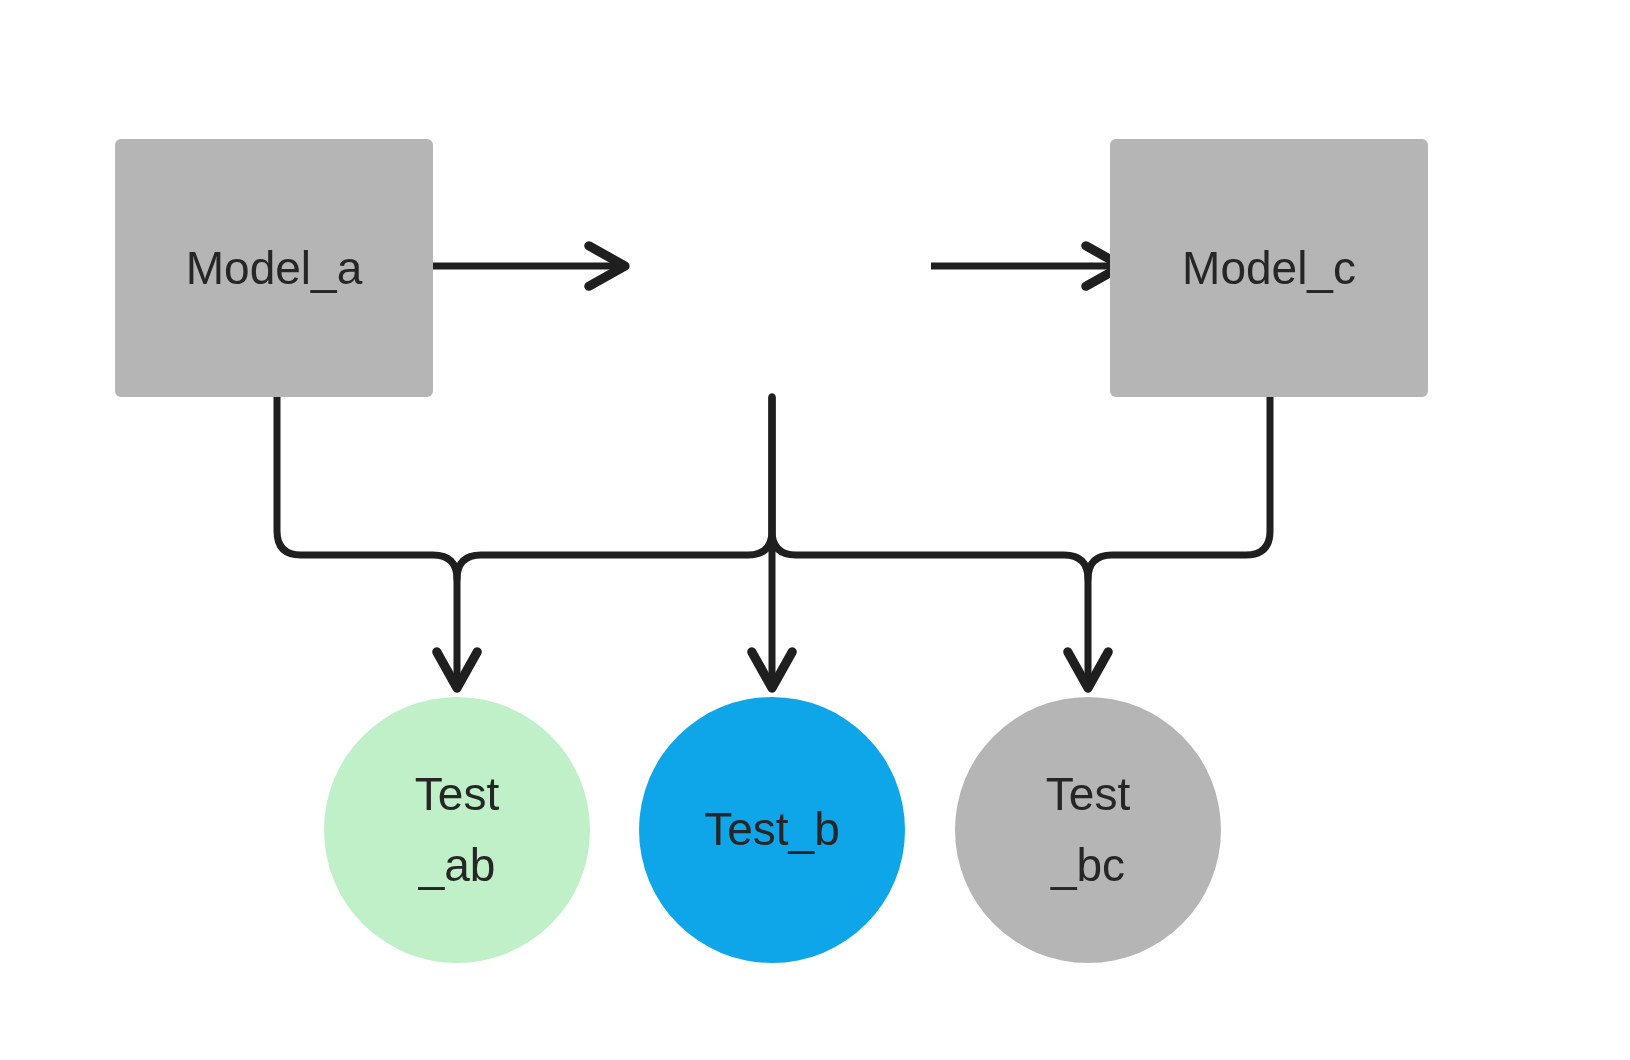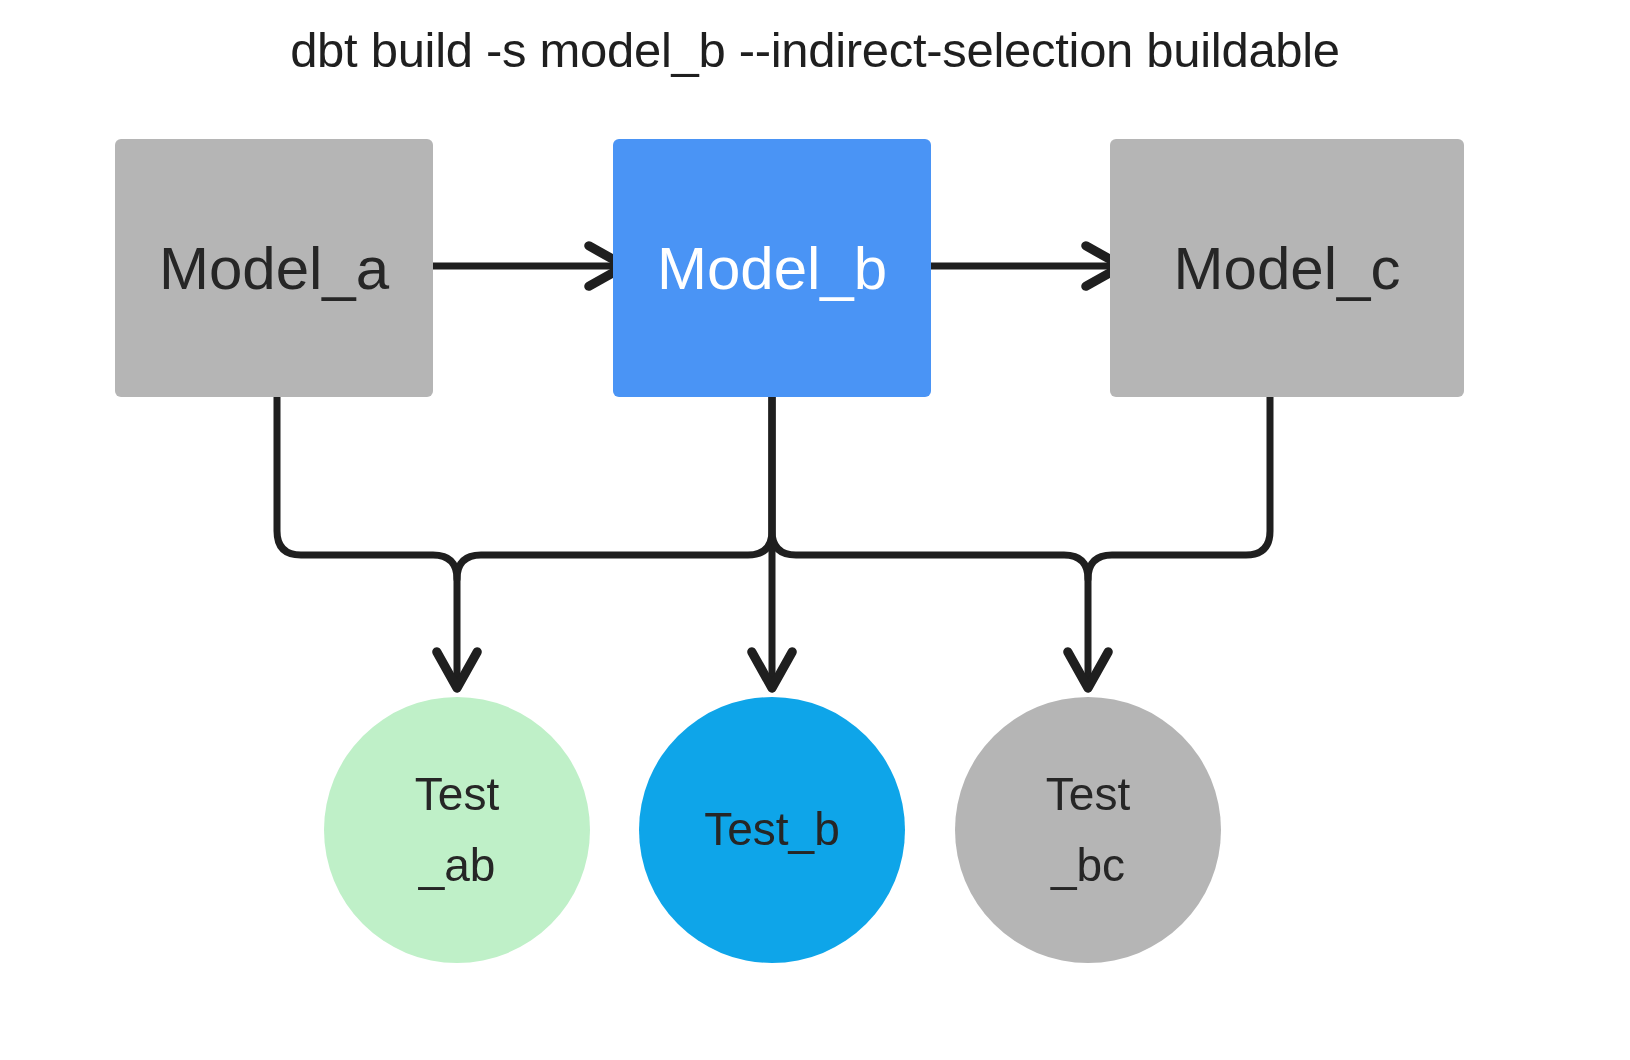--- a/index.html
+++ b/index.html
@@ -38,21 +38,21 @@
   }
   .node-box {
     position: absolute;
     border-radius: 6px;
     display: flex;
     align-items: center;
     justify-content: center;
     box-sizing: border-box;
   }
   .node-box .node-label {
-    font-size: 60px;
+    font-size: 46px;
     line-height: 1.15;
     text-align: center;
     white-space: pre-line;
   }
   .node-circle {
     position: absolute;
     border-radius: 50%;
     display: flex;
     align-items: center;
     justify-content: center;
@@ -63,21 +63,20 @@
     line-height: 1.55;
     text-align: center;
     white-space: pre-line;
   }
 </style>
 </head>
 <body>
 
 <div id="canvas">
 
-  <div class="title-text">dbt build -s model_b --indirect-selection buildable</div>
 
   <svg id="diagram-svg" viewBox="0 0 1630 1060" xmlns="http://www.w3.org/2000/svg">
     <defs>
       <marker id="ah" viewBox="0 0 12 12" refX="10.2" refY="6" markerWidth="7.2" markerHeight="7.2" orient="auto-start-reverse" markerUnits="strokeWidth">
         <path d="M 1.6 1.2 L 10.2 6 L 1.6 10.8" fill="none" stroke="#1f1f1f" stroke-width="2.2" stroke-linecap="round" stroke-linejoin="round"></path>
       </marker>
     </defs>
 
     <g>
       <path d="M 433 266 L 625 266" fill="none" stroke="#1f1f1f" stroke-width="7" stroke-linecap="butt" marker-end="url(#ah)"></path>
@@ -104,25 +103,22 @@
 
     <g>
       <path d="M 1270 397 L 1270 531 Q 1270 555 1246 555 L 1112 555 Q 1088 555 1088 579" fill="none" stroke="#1f1f1f" stroke-width="7" stroke-linecap="round"></path>
     </g>
   </svg>
 
   <div class="node-box" style="left:115px; top:139px; width:318px; height:258px; background:#b5b5b5; color:#262626;">
     <span class="node-label">Model_a</span>
   </div>
 
-  <div class="node-box" style="left:613px; top:139px; width:318px; height:258px; background:#4a94f5; color:#ffffff;">
-    <span class="node-label">Model_b</span>
-  </div>
 
-  <div class="node-box" style="left:1110px; top:139px; width:354px; height:258px; background:#b5b5b5; color:#262626;">
+  <div class="node-box" style="left:1110px; top:139px; width:318px; height:258px; background:#b5b5b5; color:#262626;">
     <span class="node-label">Model_c</span>
   </div>
 
   <div class="node-circle" style="left:324px; top:697px; width:266px; height:266px; background:#bff0c8; color:#262626;">
     <span class="node-label">Test
 _ab</span>
   </div>
 
   <div class="node-circle" style="left:639px; top:697px; width:266px; height:266px; background:#0ea5e9; color:#262626;">
     <span class="node-label">Test_b</span>

